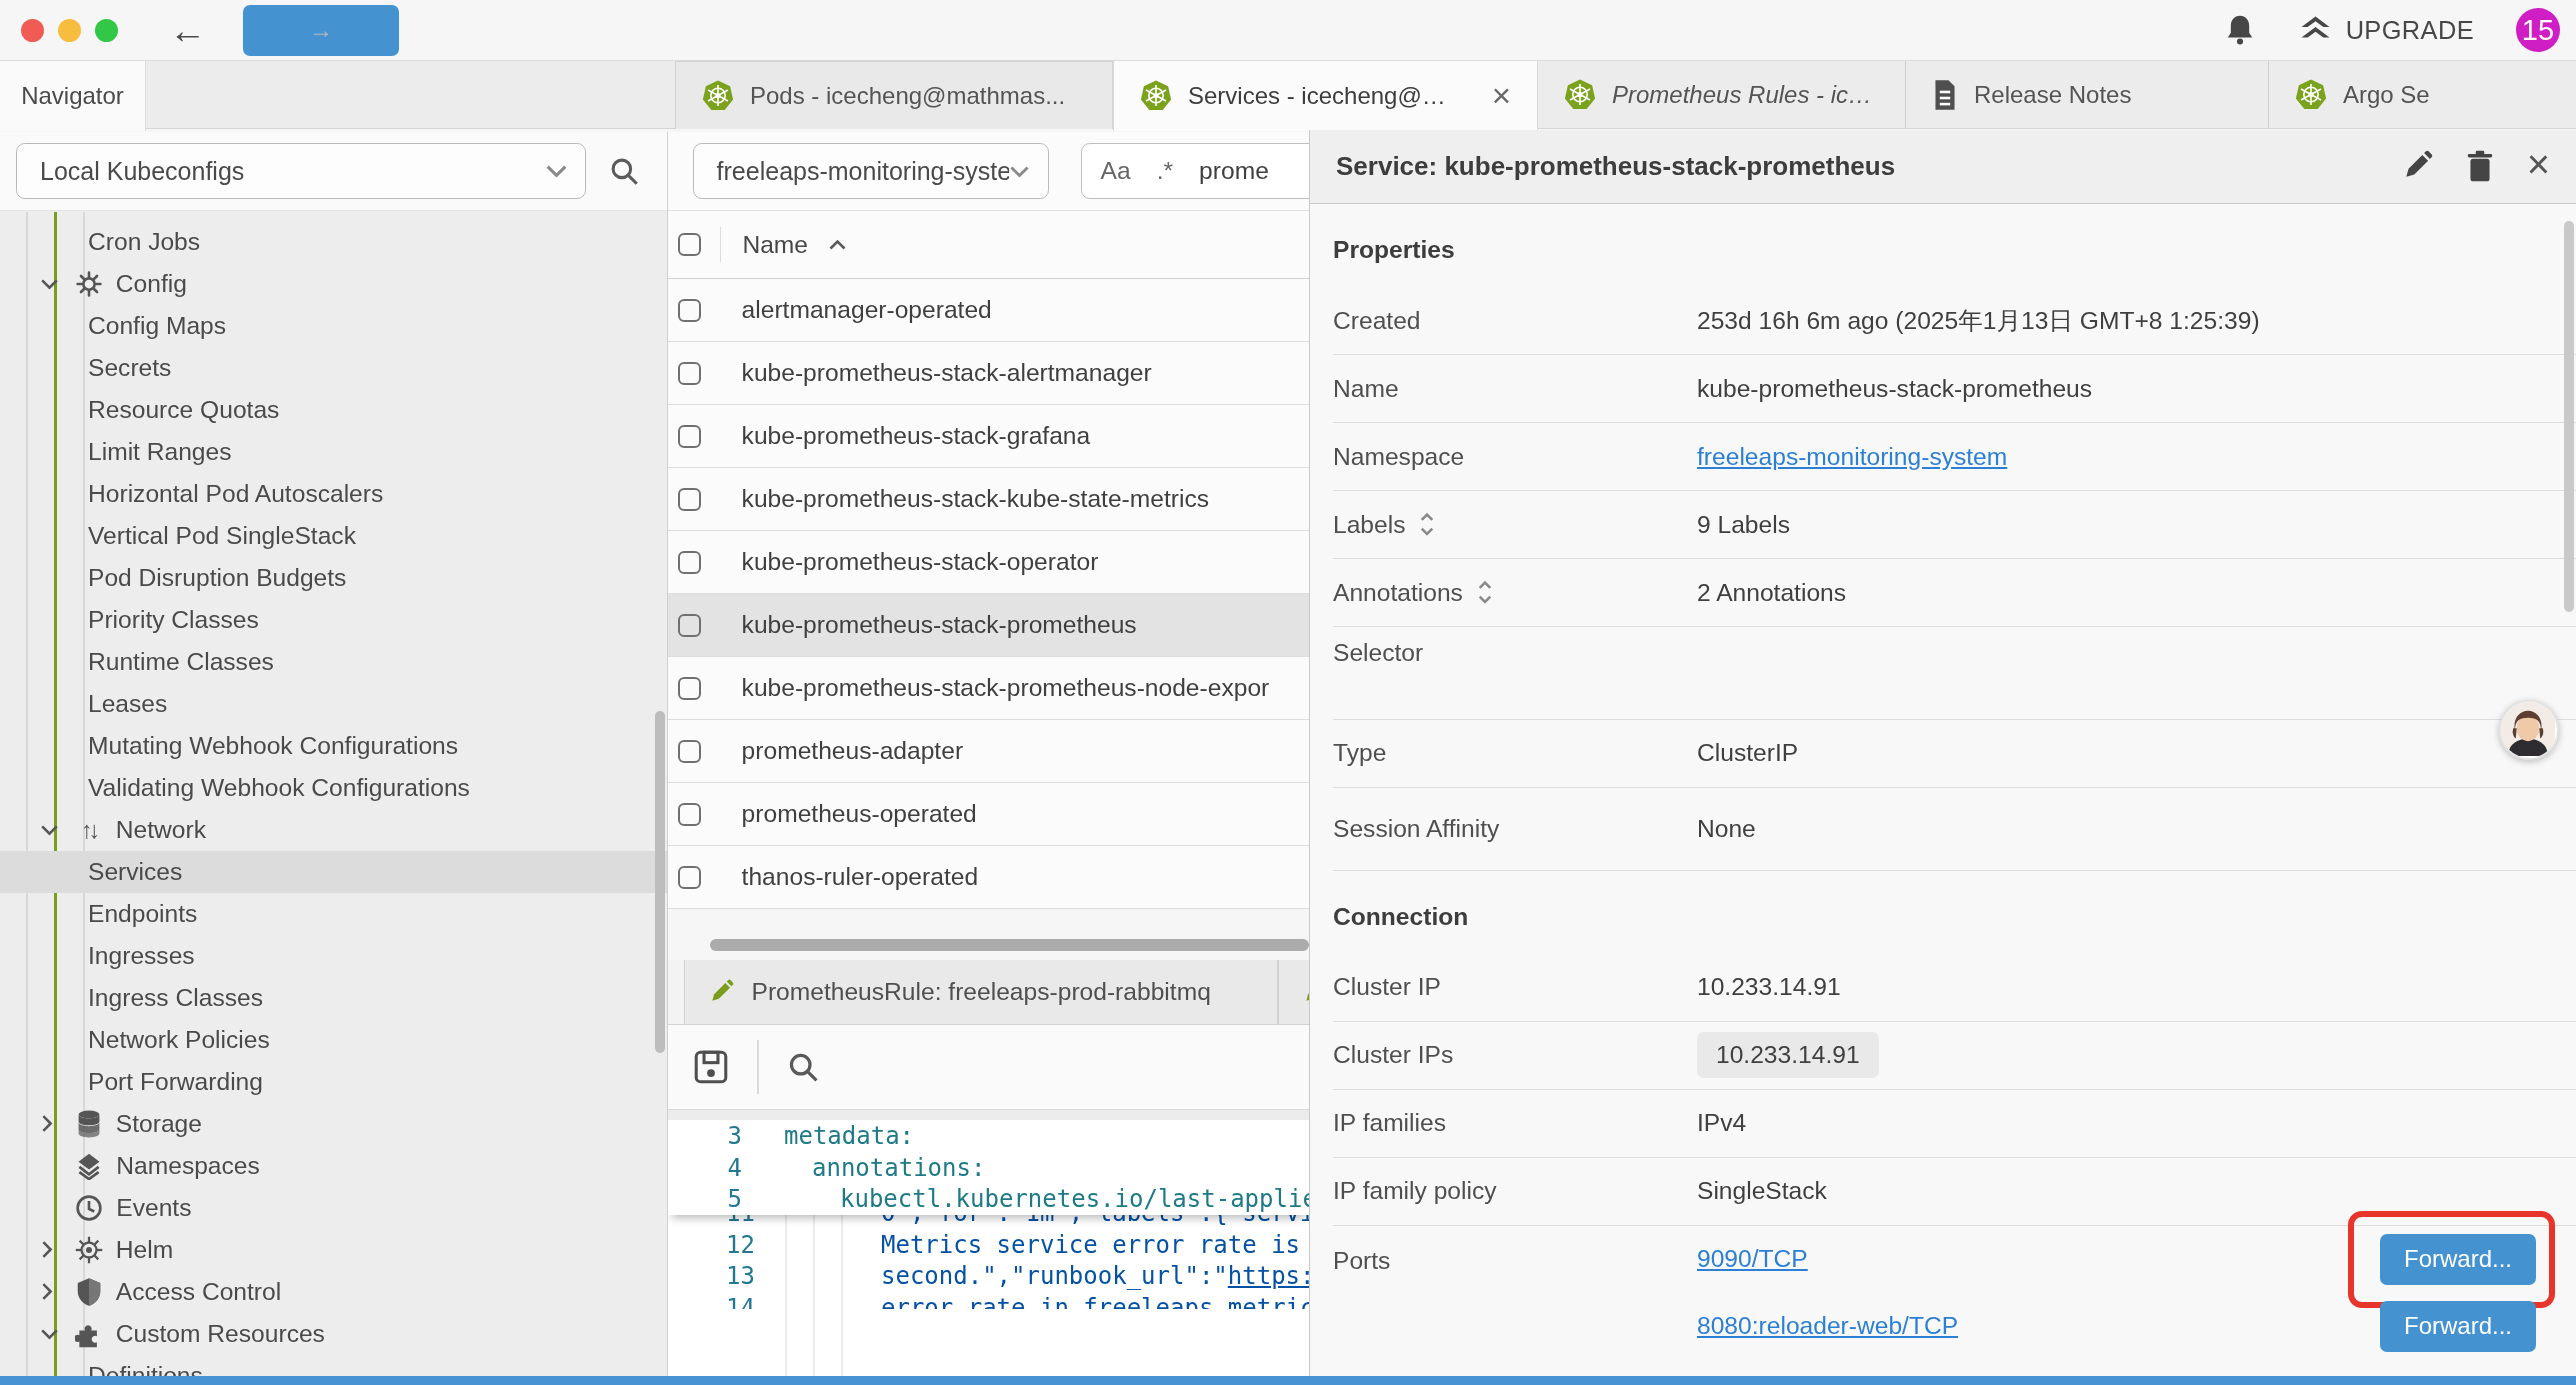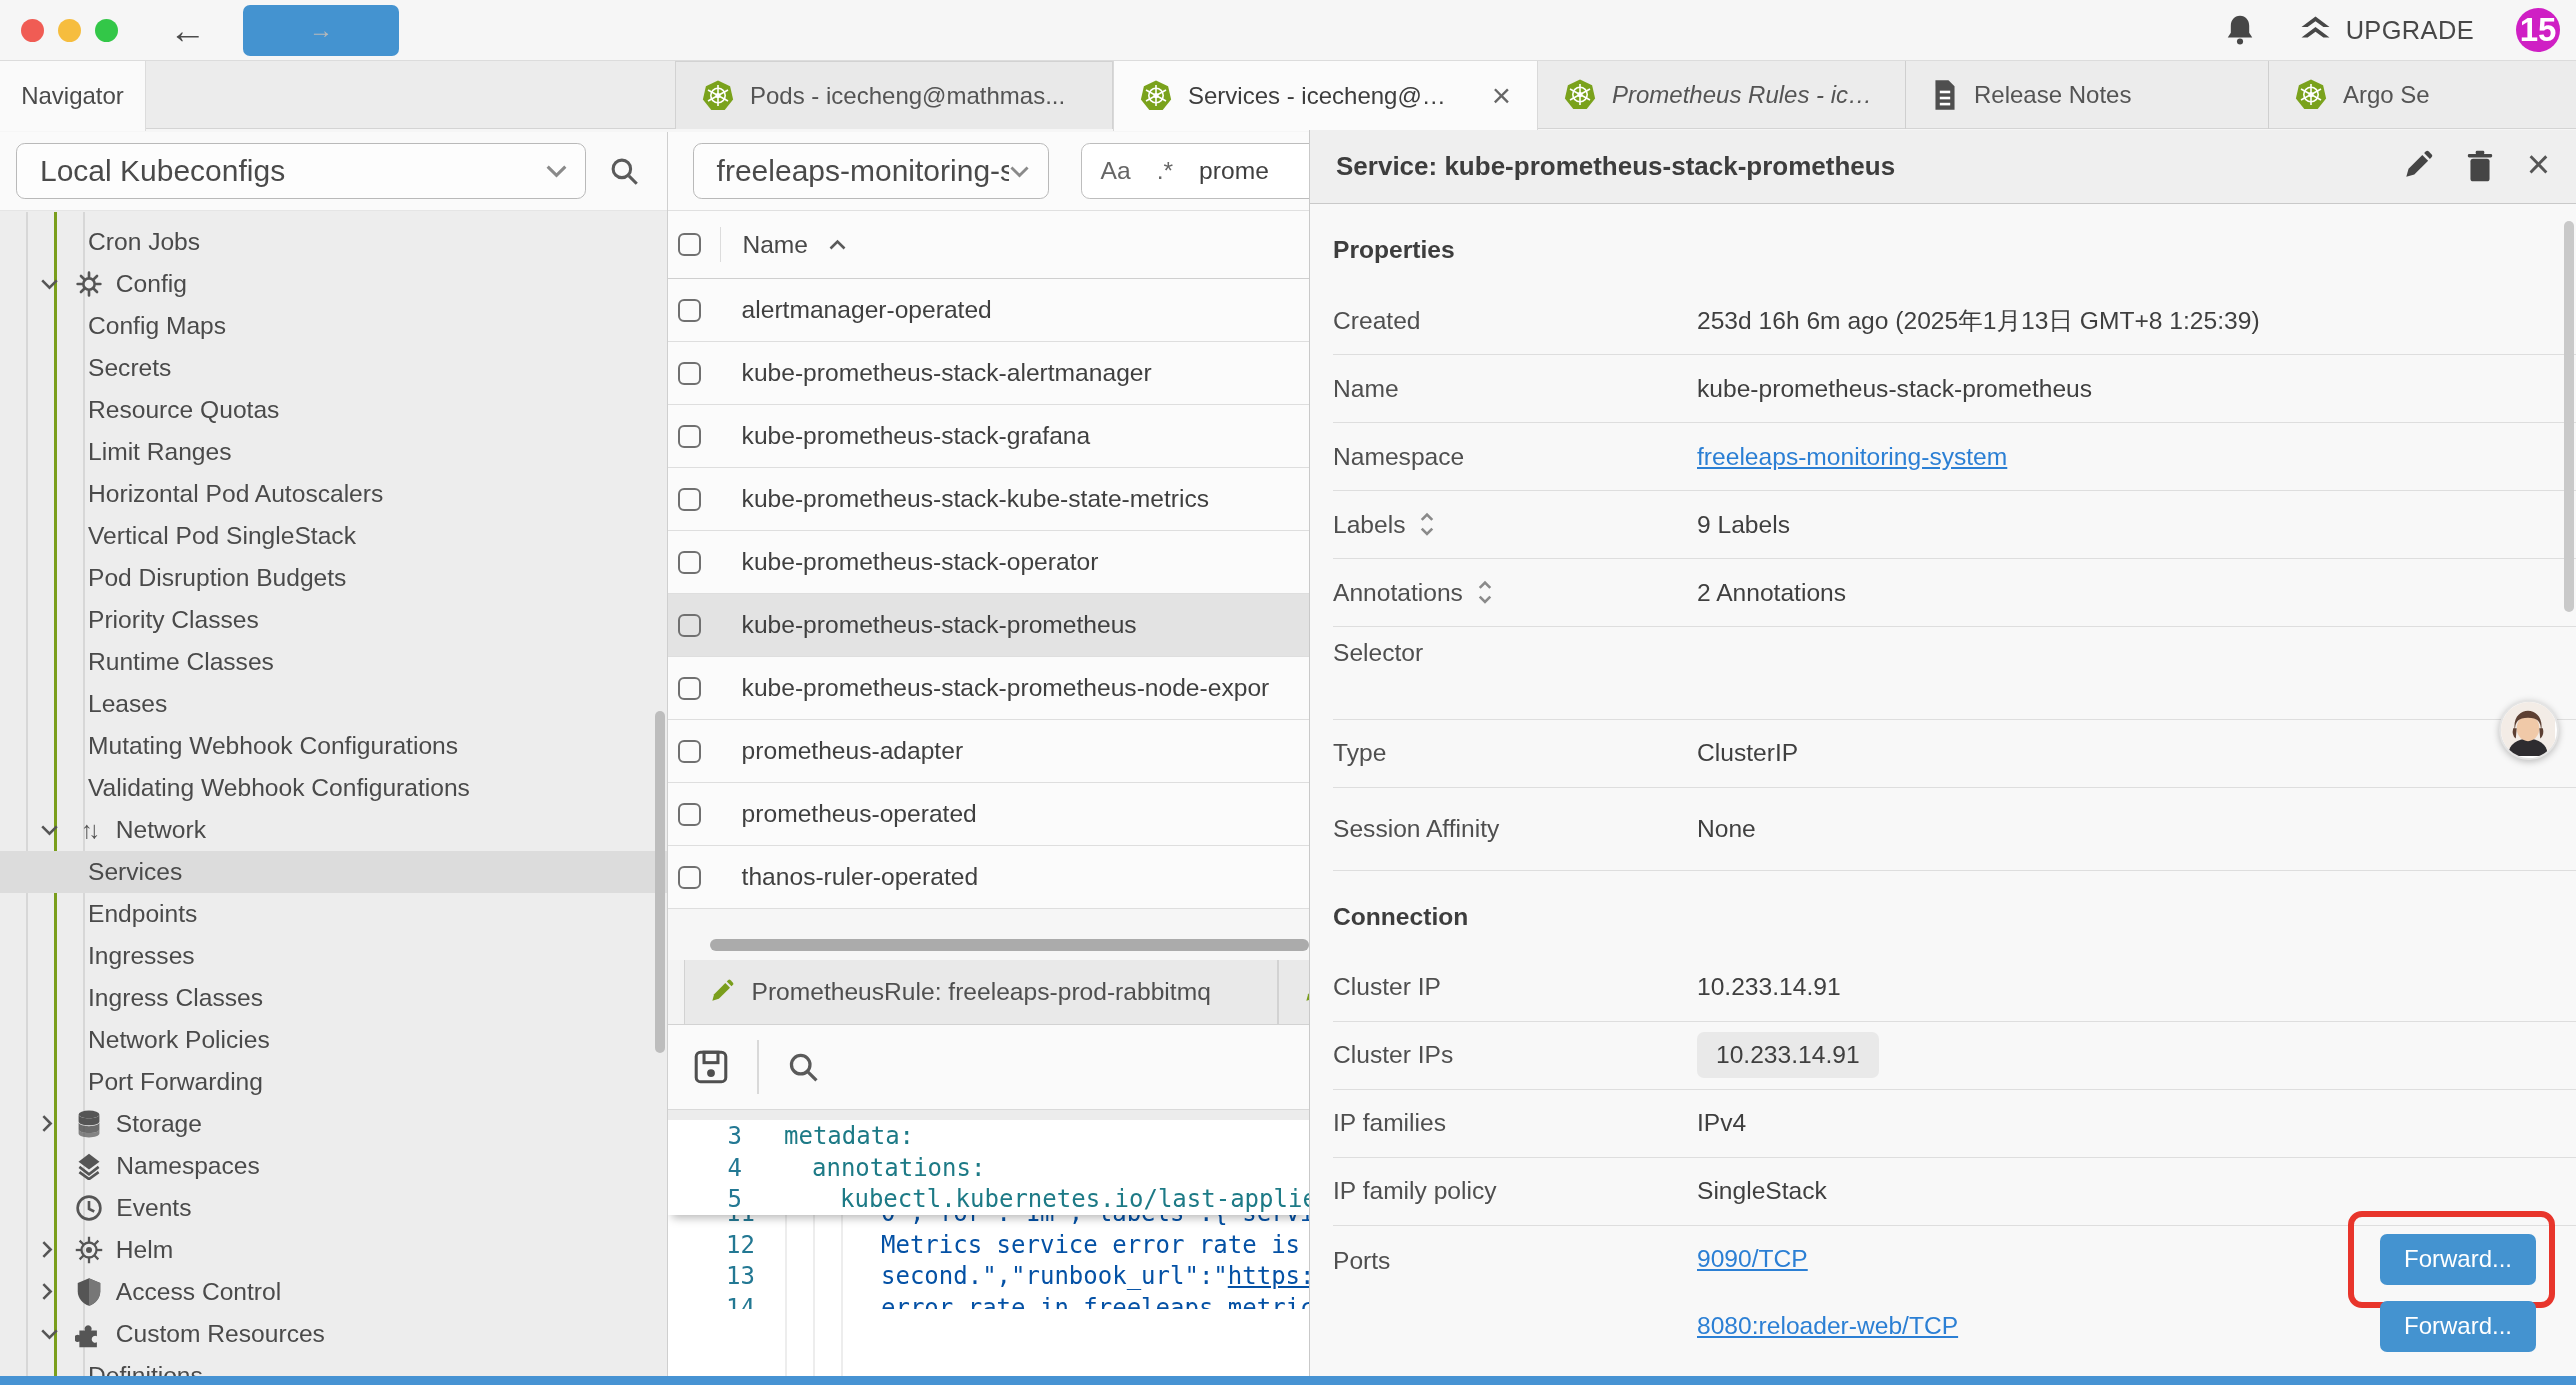--- a/index.html
+++ b/index.html
@@ -9,22 +9,22 @@
 
   
   .topbar{position:absolute;top:0;left:0;right:0;height:61px;display:flex;align-items:center;
           padding-left:21px;background:#f6f6f6;border-bottom:1.8px solid #dcdcdc;box-sizing:border-box;}
   .light{width:23px;height:23px;border-radius:50%;margin-right:14px;}
   .l-red{background:#f05c54}.l-yellow{background:#f6bd3e}.l-green{background:#33c748}
   .nav-arrow{font-size:37px;line-height:1;color:#4c4c4c;margin-left:37px;font-weight:400;}
   .nav-arrow.fwd{color:#b9b9b9;}
   .top-right{margin-left:auto;display:flex;align-items:center;gap:42px;padding-right:16px;}
   .upgrade{display:flex;align-items:center;gap:12.3px;font-size:25.4px;color:#474747;letter-spacing:0.4px;}
-  .badge{width:44px;height:44px;border-radius:50%;background:#cf1fc4;color:#fff;font-size:33px;
-         display:flex;align-items:center;justify-content:center;font-weight:700;}
+  .badge{width:44px;height:44px;border-radius:50%;background:#cf1fc4;color:#fff;font-size:29px;
+         display:flex;align-items:center;justify-content:center;font-weight:400;}
 
   
   .strip{position:absolute;top:61px;left:0;right:0;height:68px;background:#ececec;
          border-bottom:1.8px solid #d4d4d4;box-sizing:border-box;}
   .nav-tab{position:absolute;left:0;top:61px;width:145px;height:70px;background:#fafafa;z-index:3;
            border-right:1.8px solid #dcdcdc;display:flex;align-items:center;justify-content:center;
            font-size:24px;color:#4a4a4a;}
   .doctabs{position:absolute;left:668px;top:61px;right:0;height:70px;display:flex;z-index:2;}
   .dtab{display:flex;align-items:center;gap:16px;padding:0 26px;font-size:24px;color:#545454;
         box-sizing:border-box;height:68px;white-space:nowrap;overflow:hidden;}
@@ -35,21 +35,21 @@
   .dtab .close{font-size:33px;color:#666;margin-left:16px;}
   .italic .lbl{font-style:italic;}
 
   
   .nav-col{position:absolute;top:132px;left:0;width:668px;bottom:8.8px;background:#ededed;
            border-right:1.8px solid #cfcfcf;box-sizing:border-box;}
   .nav-filter{height:79px;background:#fafafa;display:flex;align-items:center;padding:0 16px;
               border-bottom:0.9px solid #e5e5e5;box-sizing:border-box;}
   .selbox{width:570px;height:56px;border:1.8px solid #b9b9b9;border-radius:8.8px;background:#fdfdfd;
           display:flex;align-items:center;box-sizing:border-box;}
-  .selbox .val{flex:1;padding-left:23px;font-size:30px;color:#4a4a4a;white-space:nowrap;overflow:hidden;}
+  .selbox .val{flex:1;padding-left:23px;font-size:25px;color:#4a4a4a;white-space:nowrap;overflow:hidden;}
   .selbox .chev{margin-right:17.5px;}
   .nav-search{margin-left:21px;}
   .nav-list{position:absolute;top:80px;left:0;right:0;bottom:0;overflow:hidden;padding-top:8.8px;}
   .guide{position:absolute;top:0;bottom:0;width:1.8px;background:#d7d7d7;z-index:0;}
   .guide.olive{background:#7a9e1c;width:2.6px;}
   .nav-item{height:42px;display:flex;align-items:center;font-size:24.6px;color:#4a4a4a;
             position:relative;z-index:1;white-space:nowrap;}
   .nav-item.selected{background:#dcdcdc;}
   .nav-item .chevwrap{width:23px;margin-left:40px;display:flex;}
   .nav-item .icon{width:30px;margin-left:10.5px;display:flex;justify-content:center;color:#555;}

